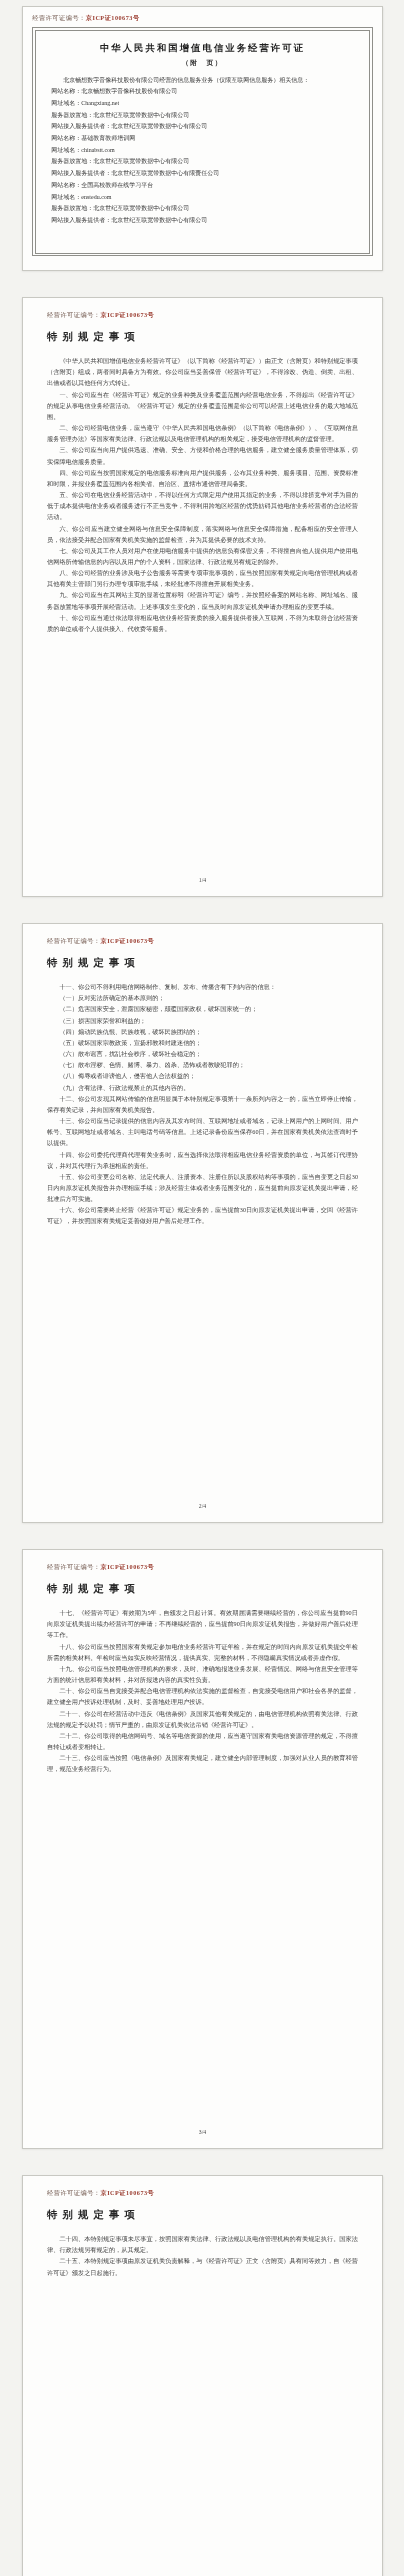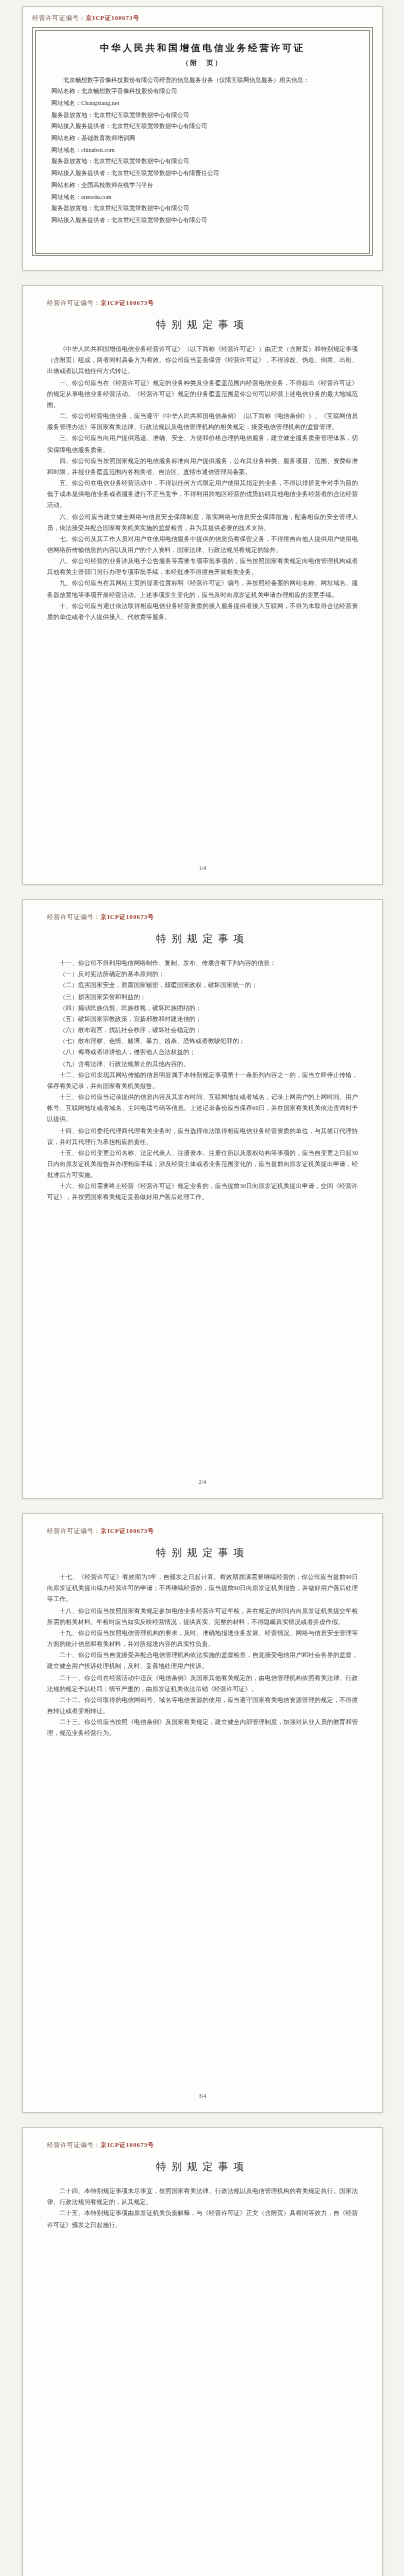--- a/index.html
+++ b/index.html
@@ -9,21 +9,21 @@
     font-family: "Liberation Serif", "DejaVu Serif", serif;
   }
   body {
     width: 405px;
     min-height: 2873px;
     padding-top: 6.2px;
     box-sizing: border-box;
   }
   .page {
     width: 361px;
-    margin: 0 auto 14px auto;
+    margin: 0 auto 26px auto;
     background: #fdfdfc;
     border: 0.5px solid #c8c8c2;
     box-shadow: 0 0.5px 2.1px rgba(0,0,0,0.12);
     box-sizing: border-box;
     position: relative;
   }
   
   .lic-header {
     font-size: 6.2px;
     letter-spacing: 0.5px;
@@ -84,22 +84,21 @@
   }
 
   
   .page.prov {
     height: 600px;
     padding: 12.4px 24px 13.4px 24px;
     display: flex;
     flex-direction: column;
   }
   .prov-title {
-    text-align: center;
-    font-weight: normal;
+    font-weight: bold;
     font-size: 10.3px;
     letter-spacing: 5.2px;
     color: #262626;
     margin: 10.3px 0 11.3px 0;
   }
   .prov-body {
     flex: 1 1 auto;
     font-size: 6.2px;
     line-height: 1.8;
     color: #3b3b3b;

